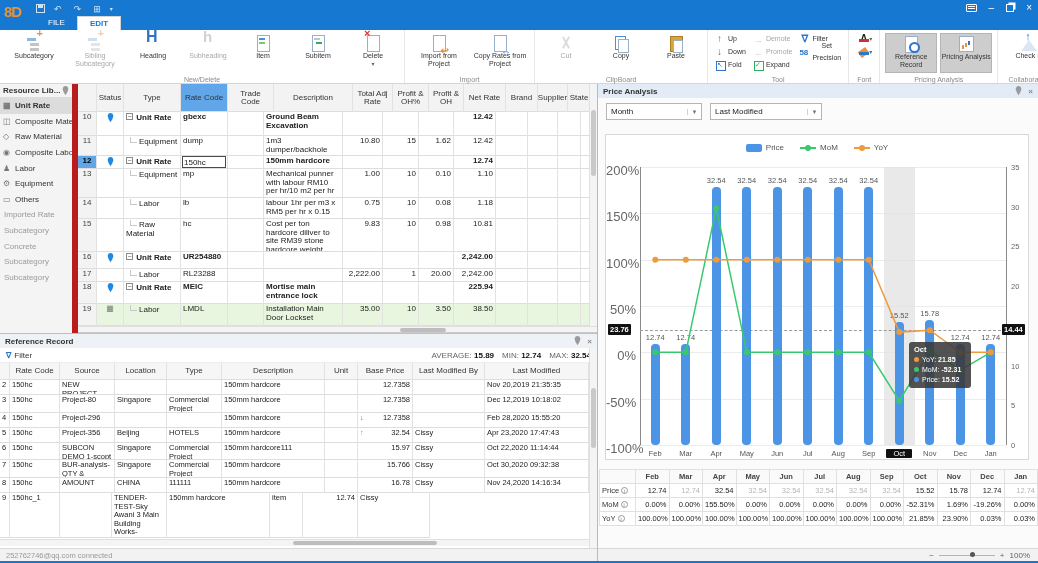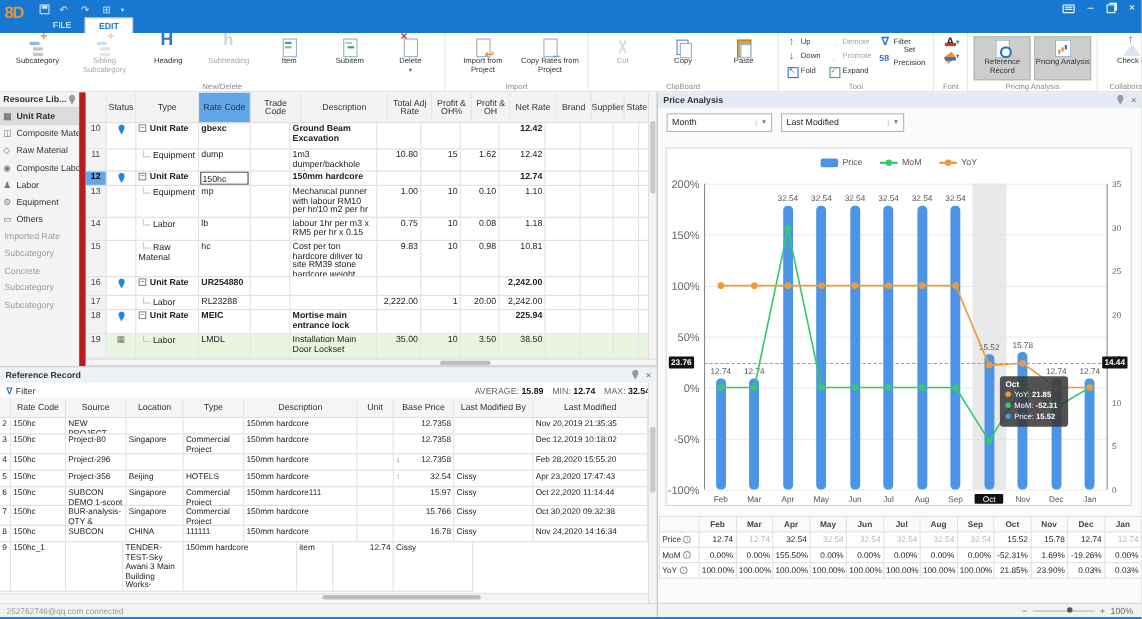--- a/index.html
+++ b/index.html
@@ -126,21 +126,21 @@
   .dd .dd-val{flex:1;padding:0 4px;color:#222;}
   .dd .dd-arrow{width:14px;border-left:1px solid #d0d0d0;text-align:center;color:#777;font-size:6px;}
   .chartbox{position:absolute;left:7px;top:50px;width:424px;height:326px;border:1px solid #d8d8d8;background:#fff;}
   .legend{position:absolute;left:0;right:0;top:8px;display:flex;justify-content:center;gap:16px;font-size:8px;color:#555;align-items:center;}
   .leg-item{display:flex;align-items:center;gap:4px;}
   .leg-bar{width:16px;height:8px;border-radius:2px;}
   .leg-line{position:relative;width:16px;height:2px;}
   .leg-line::after{content:"";position:absolute;left:5px;top:-2px;width:6px;height:6px;border-radius:50%;background:inherit;}
   .gline{position:absolute;height:1px;background:#ececec;}
   .vaxis{position:absolute;width:1px;background:#8a8a8a;}
-  .tickL{position:absolute;width:30px;text-align:right;font-size:10px;color:#666;}
+  .tickL{position:absolute;width:30px;text-align:right;font-size:13px;color:#666;}
   .tickR{position:absolute;font-size:7.5px;color:#666;}
   .band{position:absolute;background:#e2e2e2;opacity:.75;}
   .bar{position:absolute;width:9px;border-radius:4px;background:#4c95e6;}
   .barlab{position:absolute;width:30px;text-align:center;font-size:7.5px;color:#555;}
   .xlab{position:absolute;width:26px;text-align:center;font-size:7.5px;color:#555;}
   .xlab.dark{background:#111;color:#fff;border-radius:1px;}
   .dashline{position:absolute;border-top:1px dashed #9a9a9a;}
   .reflab{position:absolute;background:#111;color:#fff;font-size:7.5px;font-weight:bold;padding:1px 2px;border-radius:1px;}
   .ctooltip{position:absolute;background:rgba(58,58,58,.88);border-radius:3px;color:#fff;font-size:7px;padding:3px 5px;line-height:10px;z-index:5;}
   .ctooltip .tt-title{font-weight:bold;font-size:7.5px;}
@@ -717,21 +717,21 @@
               <span></span>
               <span>15.766</span>
             </span>
           </div>
           <div class="rc " style="width:72px">Cissy</div>
           <div class="rc " style="width:104px">Oct 30,2020 09:32:38</div>
         </div>
         <div class="refrow" style="height:15px">
           <div class="rc " style="width:10px">8</div>
           <div class="rc " style="width:50px">150hc</div>
-          <div class="rc " style="width:55px">SUBCON</div>
+          <div class="rc " style="width:55px">AMOUNT</div>
           <div class="rc " style="width:52px">CHINA</div>
           <div class="rc " style="width:55px">111111</div>
           <div class="rc " style="width:103px">150mm hardcore</div>
           <div class="rc " style="width:33px"></div>
           <div class="rc " style="width:55px">
             <span class="pricecell">
               <span></span>
               <span>16.78</span>
             </span>
           </div>

